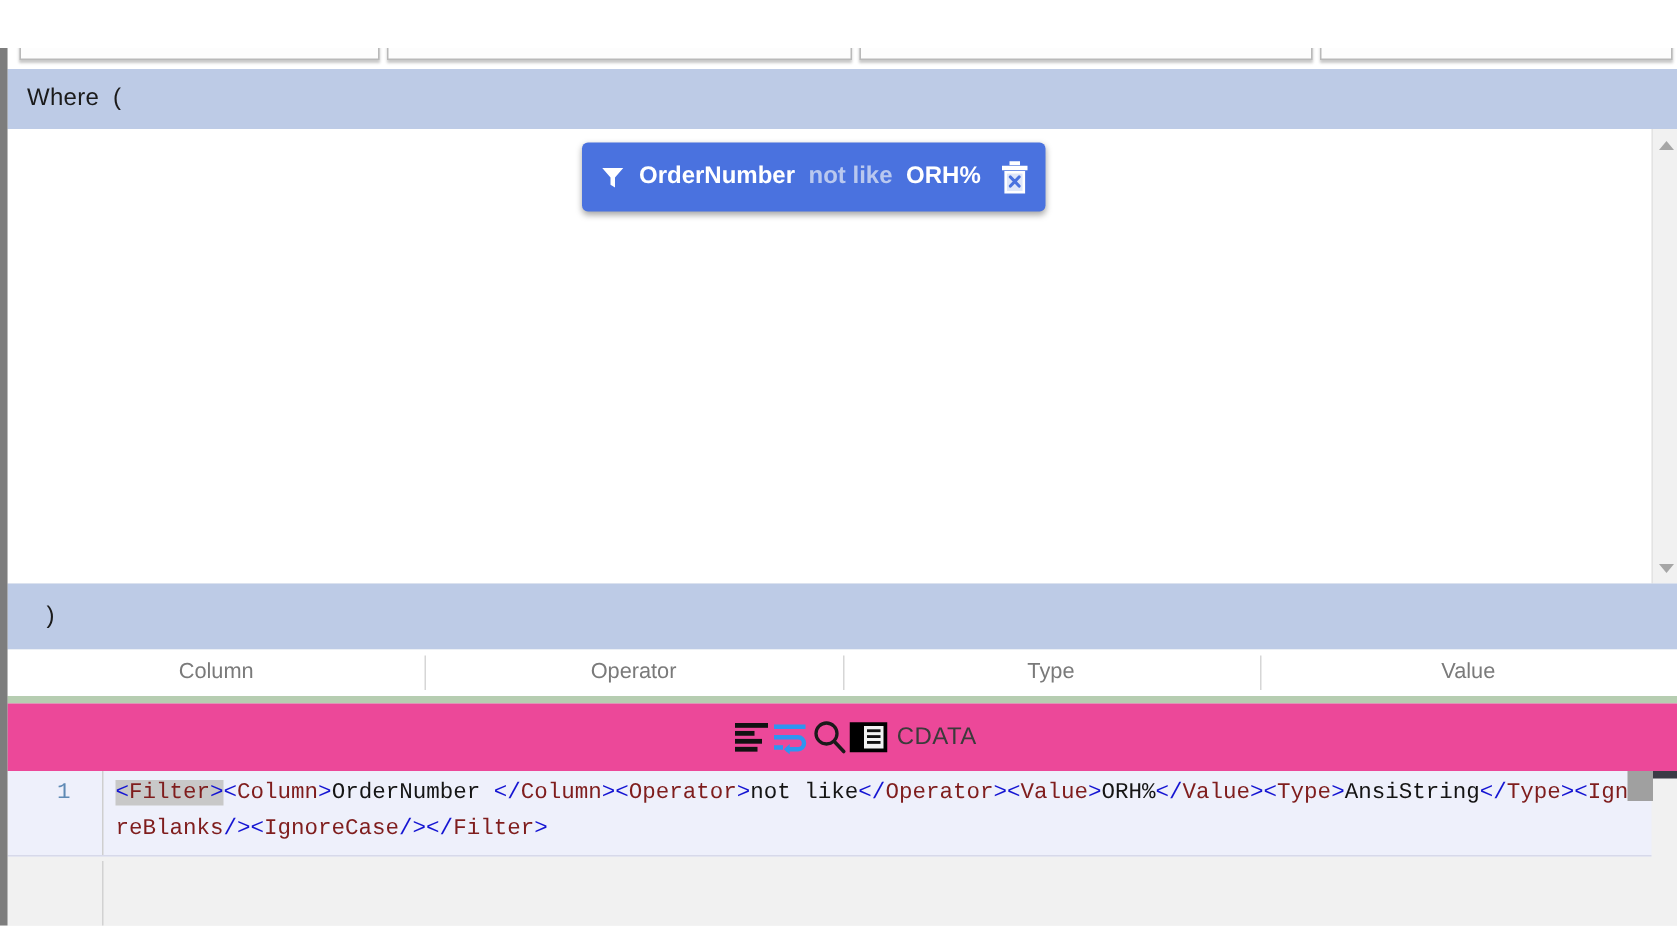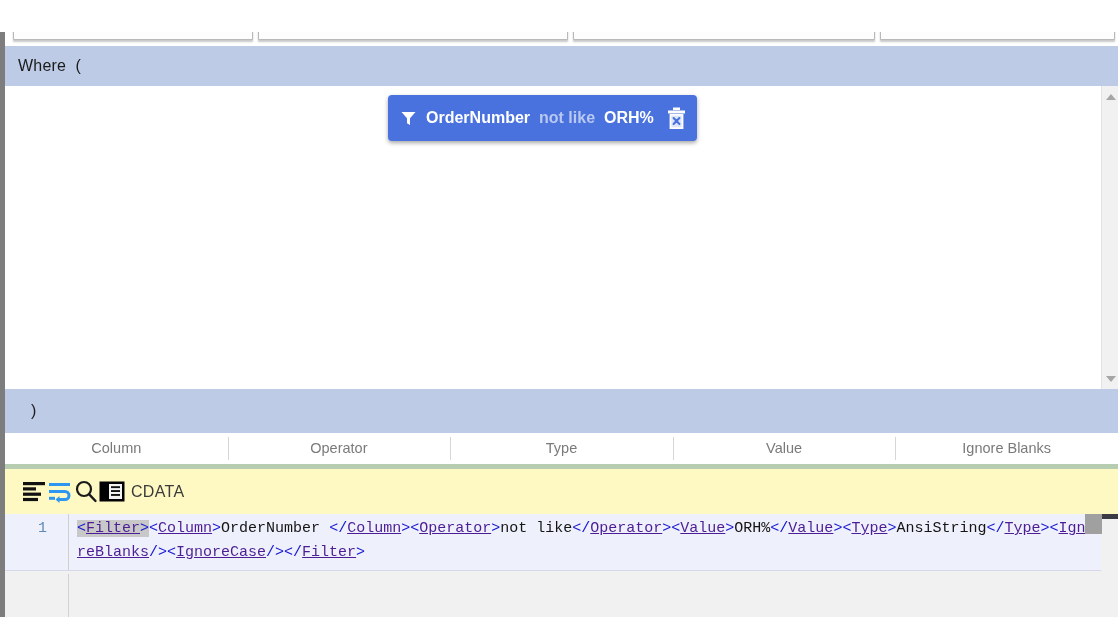--- a/index.html
+++ b/index.html
@@ -167,24 +167,25 @@
     left: 5px; top: 432px;
     width: 1113px; height: 5px;
     background: #b6cdb1;
   }
 
   
   .editor-toolbar {
     position: absolute;
     left: 5px; top: 437px;
     width: 1113px; height: 45px;
-    background: #fef9c3;
+    background: #ec4899;
     display: flex;
     align-items: center;
     padding-left: 16px;
+    justify-content: center;
   }
   .tb-icon {
     width: 26px; height: 26px;
     display: flex; align-items: center; justify-content: center;
     cursor: pointer;
   }
   .tb-label {
     font-size: 16px;
     color: #3b3b3b;
     margin-left: 6px;
@@ -227,21 +228,21 @@
     flex: 0 0 auto;
   }
   .code-text {
     flex: 1 1 auto;
     white-space: pre-wrap;
     word-break: break-all;
     padding-left: 20px;
     color: #1a1a1a;
   }
   .tk-br { color: #1414d2; }
-  .tk-name { color: #4c1d95; text-decoration: underline; }
+  .tk-name { color: #7f1d1d; }
   .tk-txt { color: #151515; }
   .tk-hl { background: #c8c8c8; }
 
   .code-blank {
     position: absolute;
     left: 0; right: 0;
     top: 60px; bottom: 0;
     background: #f1f1f1;
   }
   .code-gutter-line {
@@ -316,21 +317,20 @@
 
   <div class="close-band">
     <span class="close-label">)</span>
   </div>
 
   <div class="col-headers">
     <div class="col-head">Column</div>
     <div class="col-head">Operator</div>
     <div class="col-head">Type</div>
     <div class="col-head">Value</div>
-    <div class="col-head">Ignore Blanks</div>
   </div>
 
   <div class="green-sep"></div>
 
   <div class="editor-toolbar">
     <span class="tb-icon">
       <svg width="24" height="22" viewBox="0 0 24 22">
         <rect x="1" y="1" width="22" height="3.2" fill="#111111"></rect>
         <rect x="1" y="6.3" width="13" height="3.2" fill="#111111"></rect>
         <rect x="1" y="11.6" width="18" height="3.2" fill="#111111"></rect>

